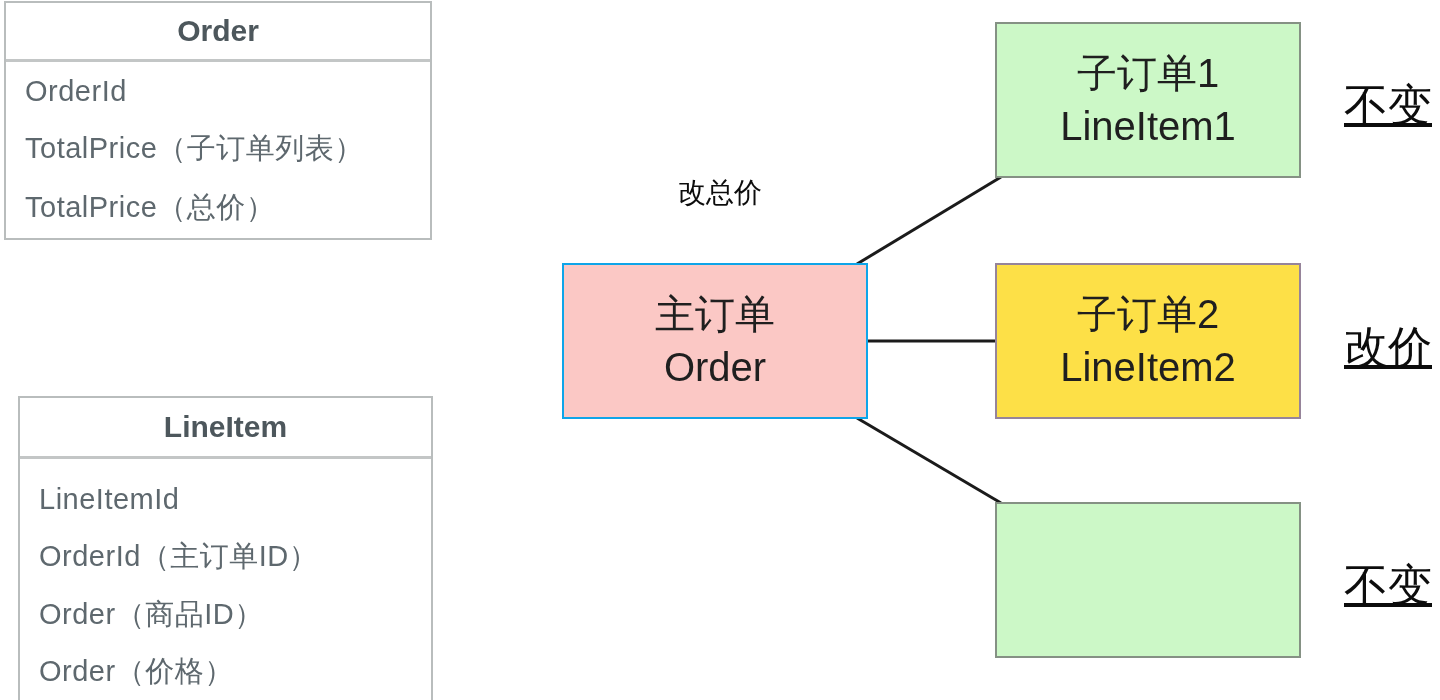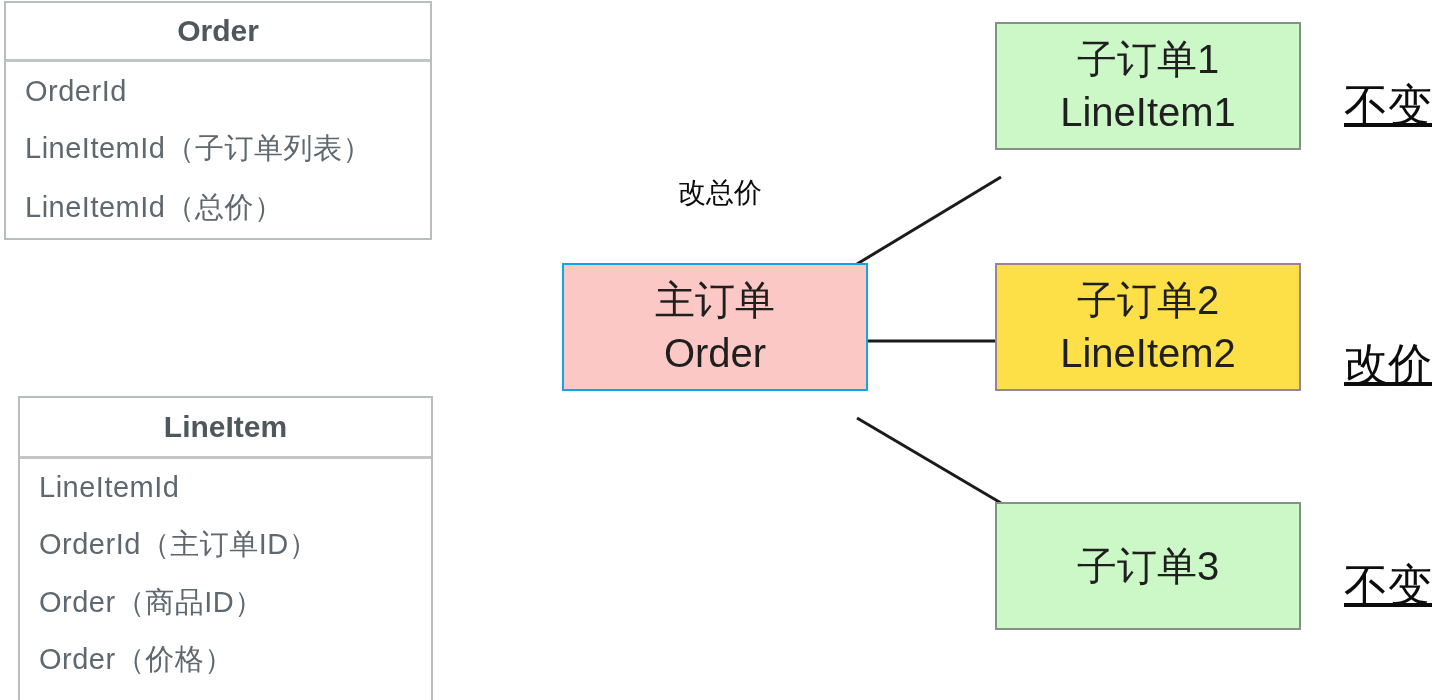--- a/index.html
+++ b/index.html
@@ -17,58 +17,58 @@
   .er-body{display:flex;flex-direction:column;box-sizing:border-box;}
   .er-row{
     flex:1;display:flex;align-items:center;padding-left:19px;
     font-size:29px;color:#5e686e;letter-spacing:0.5px;white-space:nowrap;
   }
   #order-table{left:4px;top:1px;width:428px;height:239px;}
   #order-table .er-header{height:59px;}
   #order-table .er-body{height:175px;}
   #lineitem-table{left:18px;top:396px;width:415px;height:356px;}
   #lineitem-table .er-header{height:61px;}
-  #lineitem-table .er-body{height:230px;}
+  #lineitem-table .er-body{height:230px;margin-top:12px;}
   
   .node{
-    position:absolute;width:306px;height:128px;box-sizing:border-box;
+    position:absolute;width:306px;height:156px;box-sizing:border-box;
     display:flex;flex-direction:column;align-items:center;justify-content:center;
     font-size:40px;line-height:53px;color:#1f1f1f;z-index:2;
   }
   .node-main{left:562px;top:263px;background:#fbc8c5;border:2px solid #0ea5e9;}
   .node-child1{left:995px;top:22px;background:#ccf8c7;border:2px solid #859184;}
   .node-child2{left:995px;top:263px;background:#fde047;border:2px solid #96849a;}
   .node-child3{left:995px;top:502px;background:#ccf8c7;border:2px solid #859184;}
   
   #connectors{position:absolute;left:0;top:0;width:1440px;height:700px;z-index:1;}
   #connectors line{stroke:#1b1b1b;stroke-width:3;}
   
   .edge-label{
     position:absolute;left:650px;top:174px;width:140px;text-align:center;
     font-size:28px;color:#0c0c0c;z-index:3;white-space:nowrap;
   }
   .status-label{
     position:absolute;left:1344px;width:92px;text-align:left;
     font-size:44px;color:#0c0c0c;z-index:3;white-space:nowrap;text-decoration:underline;
   }
   #status-1{top:76px;}
-  #status-2{top:318px;margin-top:17px;}
+  #status-2{top:318px;}
   #status-3{top:556px;}
 </style>
 </head>
 <body>
 
 <div id="canvas">
 
   <div class="er-table" id="order-table">
     <div class="er-header">Order</div>
     <div class="er-body">
       <div class="er-row">OrderId</div>
-      <div class="er-row">LineItemId（子订单列表）</div>
-      <div class="er-row">LineItemId（总价）</div>
+      <div class="er-row">TotalPrice（子订单列表）</div>
+      <div class="er-row">TotalPrice（总价）</div>
     </div>
   </div>
 
   <div class="er-table" id="lineitem-table">
     <div class="er-header">LineItem</div>
     <div class="er-body">
       <div class="er-row">LineItemId</div>
       <div class="er-row">OrderId（主订单ID）</div>
       <div class="er-row">Order（商品ID）</div>
       <div class="er-row">Order（价格）</div>
@@ -92,20 +92,19 @@
     <div>子订单1</div>
     <div>LineItem1</div>
   </div>
 
   <div class="node node-child2">
     <div>子订单2</div>
     <div>LineItem2</div>
   </div>
 
   <div class="node node-child3">
-    <div>子订单3</div>
   </div>
 
   <div class="status-label" id="status-1">不变</div>
   <div class="status-label" id="status-2">改价</div>
   <div class="status-label" id="status-3">不变</div>
 
 </div>
 
 </body></html>

